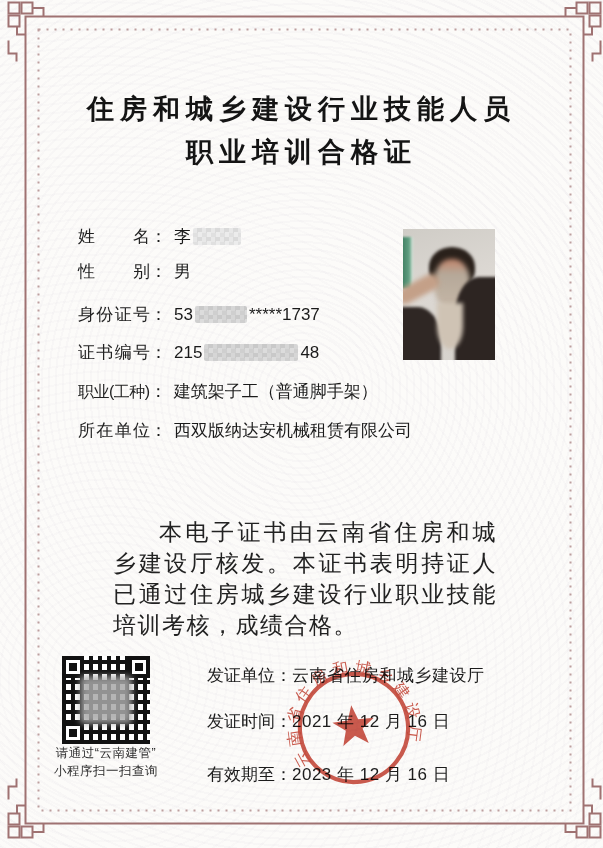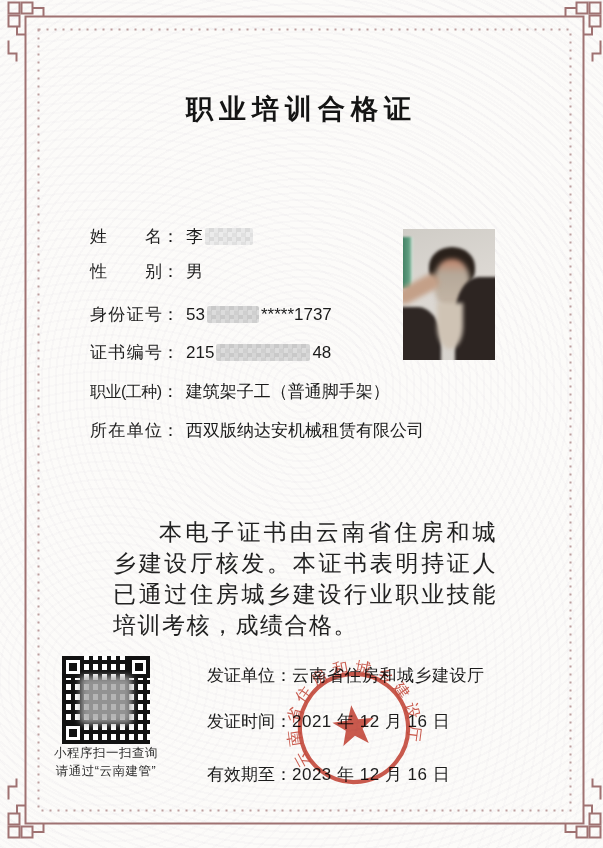--- a/index.html
+++ b/index.html
@@ -9,21 +9,21 @@
       repeating-radial-gradient(circle at 50% 46%, rgba(170,160,185,0.05) 0 2px, rgba(255,255,255,0) 2px 7px),
       repeating-radial-gradient(circle at 18% 80%, rgba(170,160,185,0.04) 0 2px, rgba(255,255,255,0) 2px 9px),
       #fcfbf9;
     font-family:"Liberation Sans","DejaVu Sans",sans-serif;color:#1c1c1c;
   }
   .frame-svg{position:absolute;left:0;top:0;width:603px;height:848px;pointer-events:none;}
   .title{position:absolute;left:0;top:88px;width:603px;text-align:center;
     font-family:"Liberation Serif","DejaVu Serif",serif;font-weight:700;
     font-size:27px;line-height:43px;letter-spacing:6px;color:#141414;}
   .info{position:absolute;left:78px;top:216px;width:330px;}
-  .row{position:absolute;left:0;white-space:nowrap;font-size:17px;margin-left:12px;}
+  .row{position:absolute;left:0;white-space:nowrap;font-size:17px;}
   .row .label{display:inline-block;width:72px;text-align:justify;text-align-last:justify;
     font-weight:500;color:#222;vertical-align:bottom;}
   .row .label.wide{width:auto;letter-spacing:-0.5px;font-size:16px;}
   .row .colon{font-weight:500;margin-right:7px;}
   .row .value{font-weight:400;color:#1a1a1a;}
   .mosaic{display:inline-block;height:17px;vertical-align:-3px;border-radius:2px;margin:0 2px;
     background-image:conic-gradient(#c9c9c9 25%,#dcdcdc 0 50%,#cfcfcf 0 75%,#d6d6d6 0);
     background-size:9px 9px;}
   .mosaic.light{background-image:conic-gradient(#dadada 25%,#ececec 0 50%,#e0e0e0 0 75%,#e8e8e8 0);}
   .photo{position:absolute;left:403px;top:229px;width:92px;height:131px;overflow:hidden;background:#d9d6d1;}
@@ -67,20 +67,21 @@
       <rect x="25.5" y="16.5" width="558" height="807"></rect>
       <use href="#orn" transform="translate(25.5,16.5)" stroke-width="2"></use>
       <use href="#orn" transform="translate(583.5,16.5) scale(-1,1)"></use>
       <use href="#orn" transform="translate(25.5,823.5) scale(1,-1)"></use>
       <use href="#orn" transform="translate(583.5,823.5) scale(-1,-1)"></use>
     </g>
     <rect x="38.5" y="29.5" width="532" height="781" fill="none" stroke-width="2" stroke-dasharray="2 6" opacity="0.75" stroke="#aa8080"></rect>
   </svg>
 
   <div class="title">
+    <div>住房和城乡建设行业技能人员</div>
     <div>职业培训合格证</div>
   </div>
 
   <div class="info">
     <div class="row" style="top:9px;">
       <span class="label">姓名</span><span class="colon">：</span><span class="value">李</span><span class="mosaic light" style="width:48px;"></span>
     </div>
     <div class="row" style="top:44px;">
       <span class="label">性别</span><span class="colon">：</span><span class="value">男</span>
     </div>
@@ -111,22 +112,22 @@
 
   <p class="statement">本电子证书由云南省住房和城乡建设厅核发。本证书表明持证人已通过住房城乡建设行业职业技能培训考核，成绩合格。</p>
 
   <div class="qr">
     <div class="finder" style="left:0;top:0;"></div>
     <div class="finder" style="right:0;top:0;"></div>
     <div class="finder" style="left:0;bottom:0;"></div>
     <div class="qr-blur"></div>
   </div>
   <div class="qr-caption">
+    <div>请通过“云南建管”</div>
     <div>小程序扫一扫查询</div>
-    <div>请通过“云南建管”</div>
   </div>
 
   <div class="issue">
     <div class="irow" style="top:9px;">
       <span class="ilabel">发证单位</span><span class="ilabel">：</span><span class="ivalue">云南省住房和城乡建设厅</span>
     </div>
     <div class="irow" style="top:55px;">
       <span class="ilabel">发证时间</span><span class="ilabel">：</span><span class="ivalue">2021 年 12 月 16 日</span>
     </div>
     <div class="irow" style="top:100px;margin-top:8px;">

